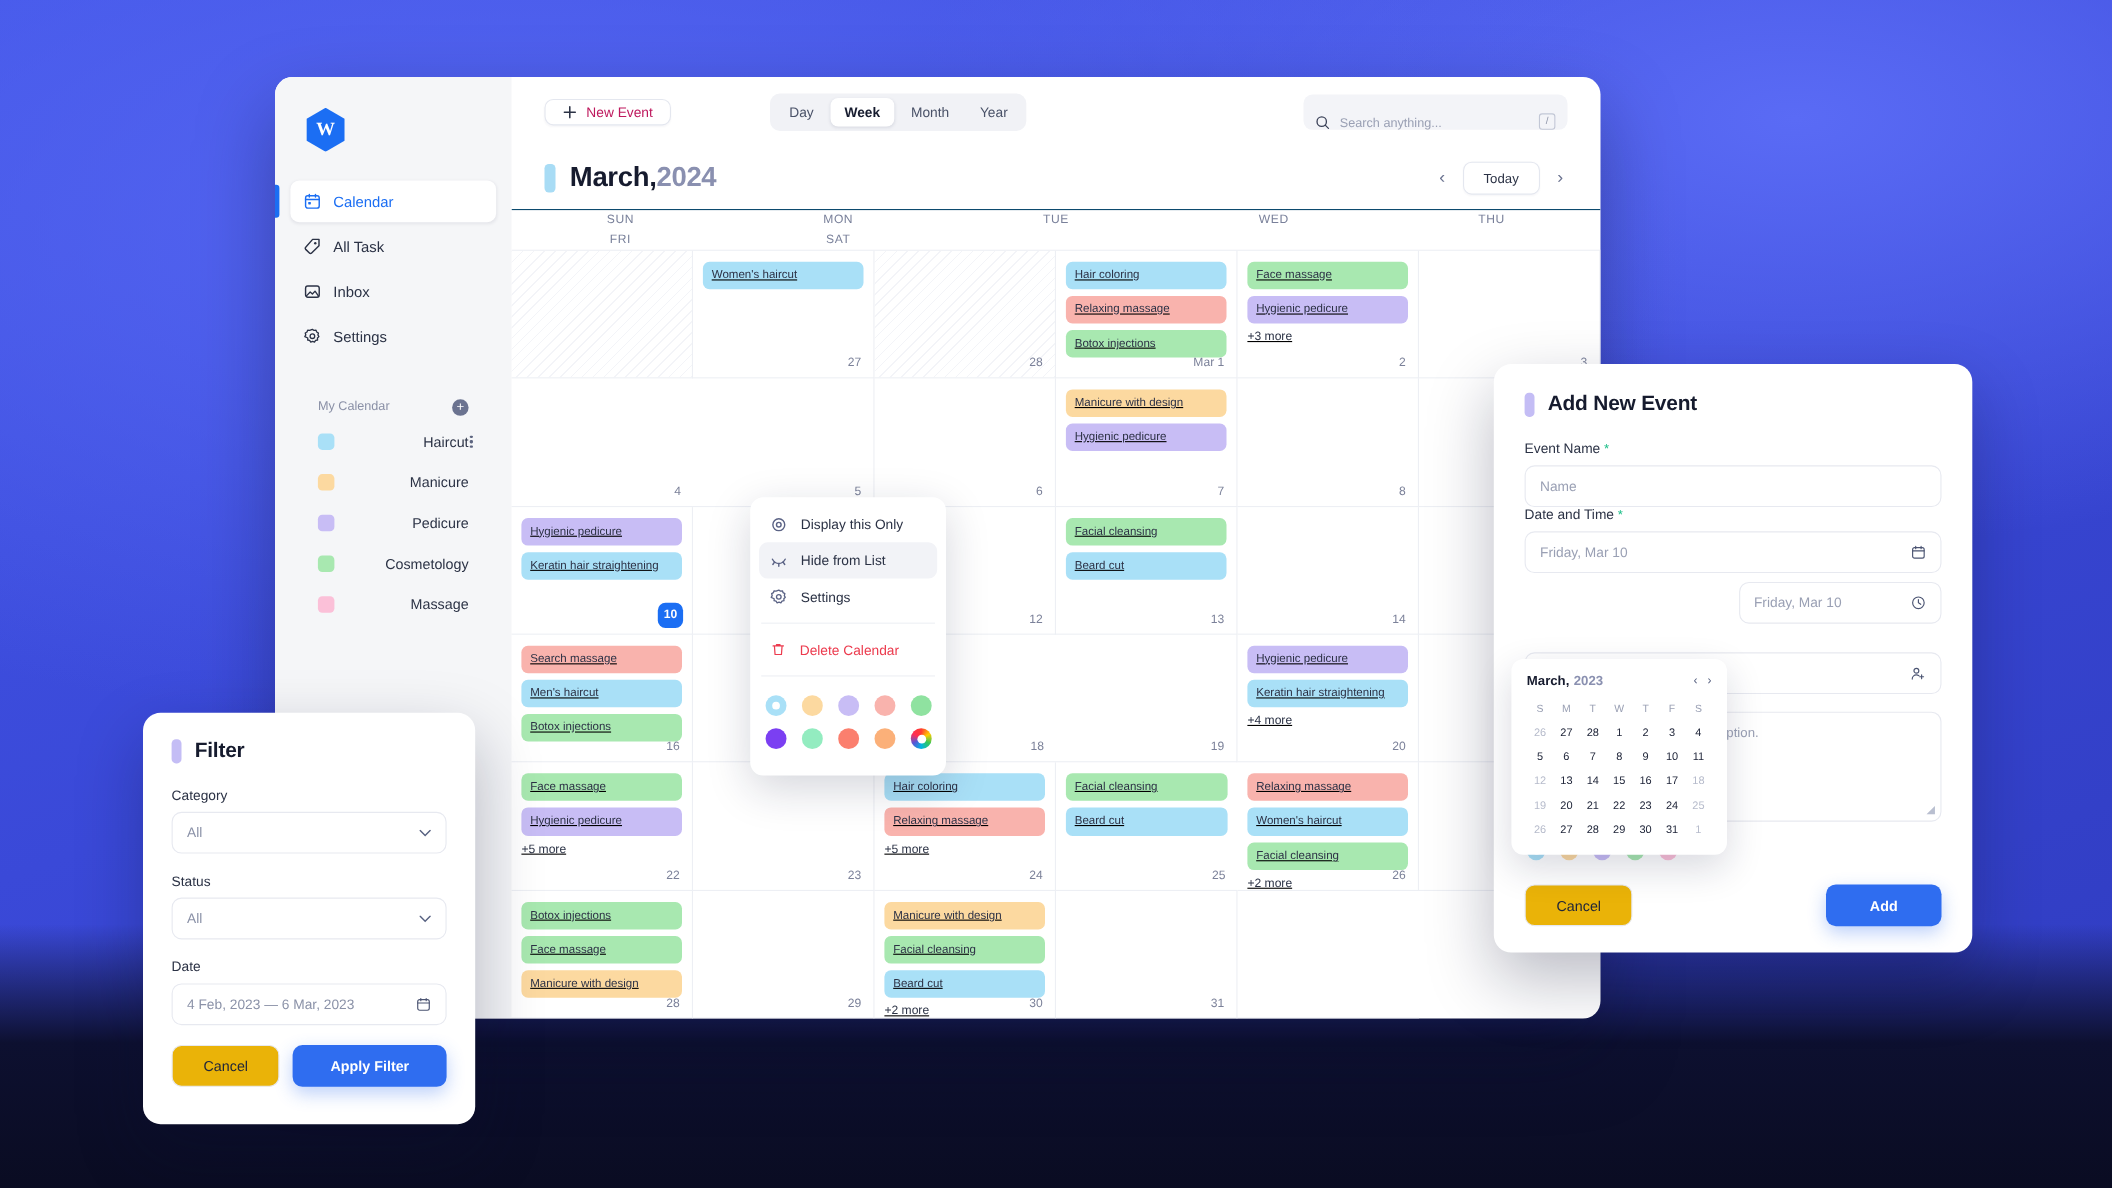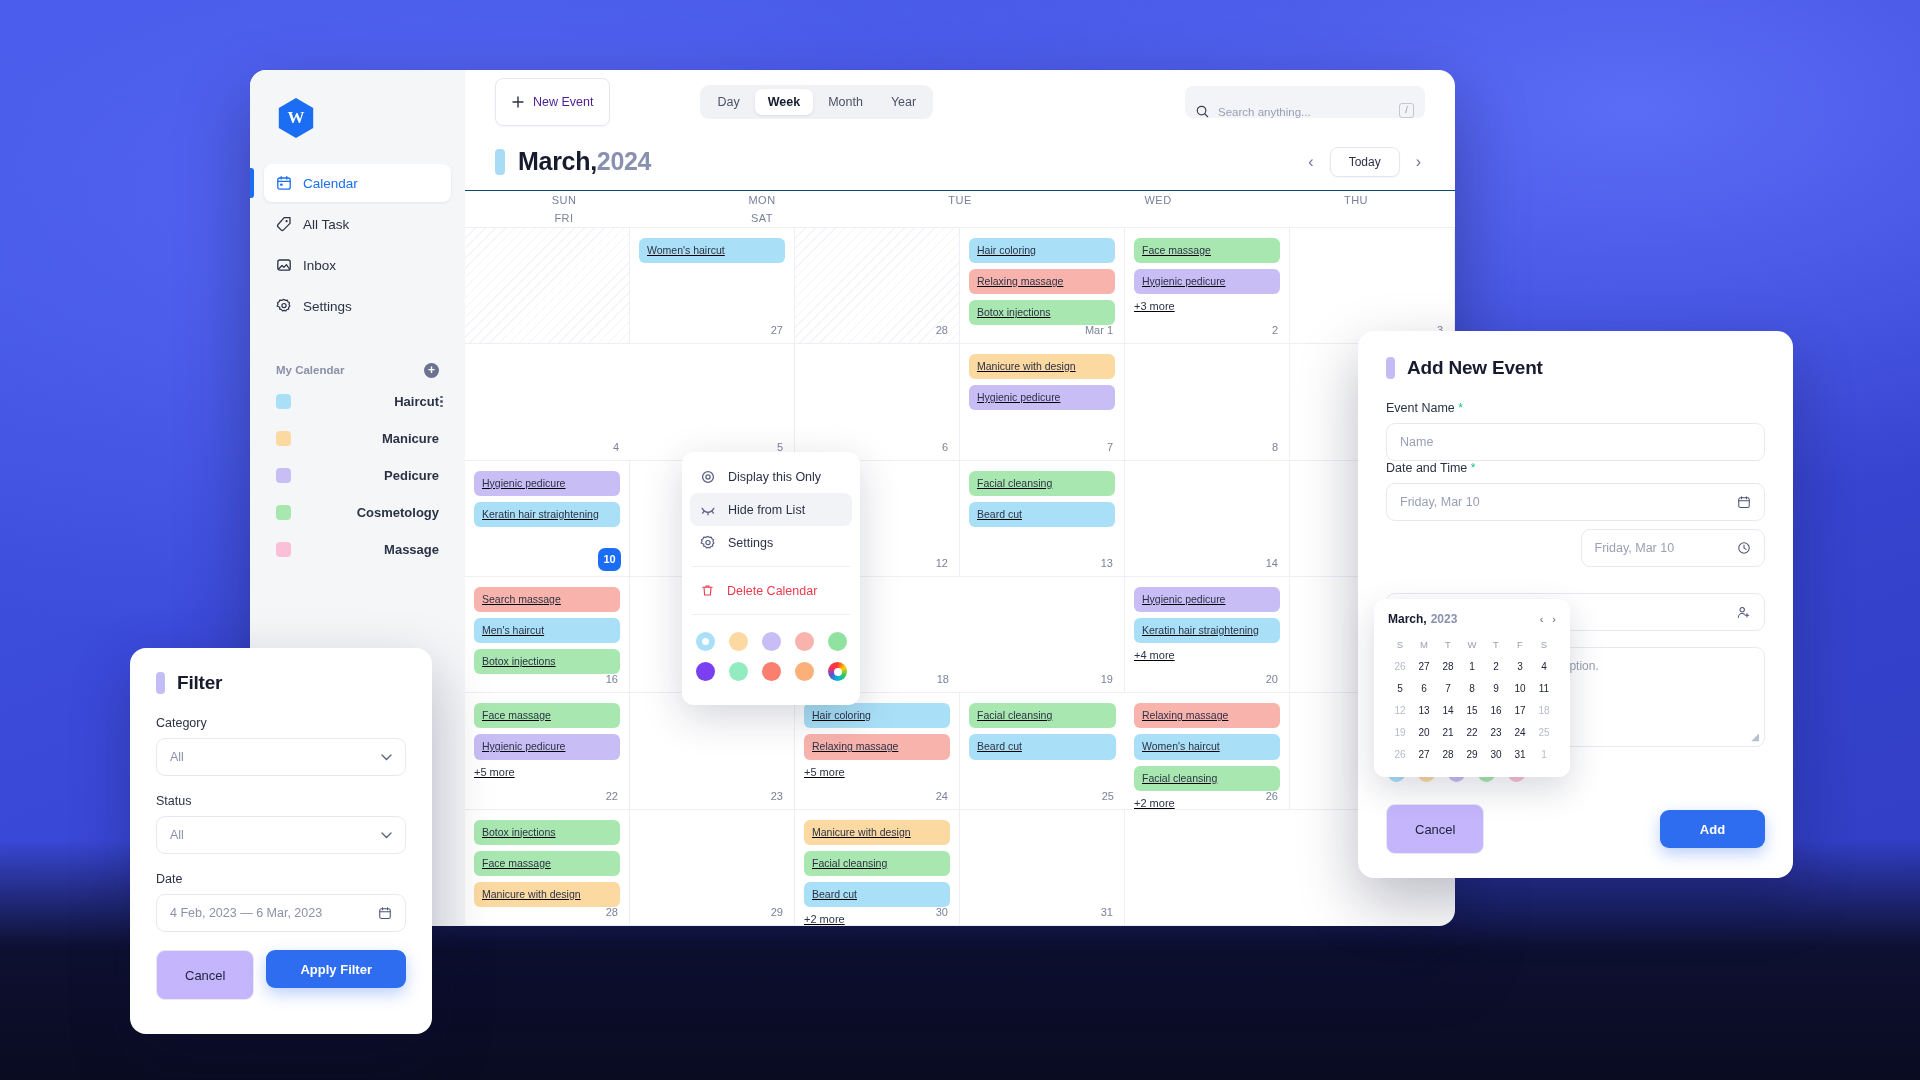--- a/index.html
+++ b/index.html
@@ -62,21 +62,21 @@
   }
   .nav-item.active {
     background:#ffffff; color:#1b6ef3;
     box-shadow: 0 1px 3px rgba(20,30,70,.08);
   }
   .nav-item.active::before{
     content:""; position:absolute; left:-14px; top:4px;
     width:4px; height:30px; border-radius:0 3px 3px 0; background:#1b6ef3;
   }
   .nav-item svg { flex:none; }
-  .cal-section { margin-top: 34px; padding: 0 14px; font-weight: bold; }
+  .cal-section { margin-top: 34px; padding: 0 27px; }
   .cal-head {
     display:flex; align-items:center; justify-content:space-between;
     padding: 0 12px 0 12px; height: 22px;
   }
   .cal-head .ttl { font-size: 11.5px; color:#8a90a6; }
   .plus-btn {
     width:15px; height:15px; border-radius:50%;
     background:#6b7390; color:#fff;
     display:flex; align-items:center; justify-content:center;
     font-size:12px; line-height:1; cursor:pointer;
@@ -95,23 +95,23 @@
   .dots i { width:2.6px; height:2.6px; border-radius:50%; background:#5d6580; display:block; }
 
   
   #main { flex:1; display:flex; flex-direction:column; min-width:0; }
   #topbar {
     height: 66px; display:flex; align-items:center;
     padding: 0 30px; gap: 18px;
   }
   .new-event {
     display:flex; align-items:center; gap:9px;
-    height: 48px; padding: 0 16px;
+    height: 24px; padding: 0 16px;
     border:1px solid #e4e7ef; border-radius:8px;
-    background:#fff; font-size:12.5px; color:#4c1d95; cursor:pointer;
+    background:#fff; font-size:12.5px; color:#be185d; cursor:pointer;
     box-shadow: 0 1px 2px rgba(20,30,70,.04);
   }
   .view-toggle {
     display:flex; align-items:center; gap:2px;
     background:#f1f2f6; border-radius:9px; padding:4px;
     margin-left: 72px;
   }
   .view-toggle button {
     border:none; background:transparent; cursor:pointer;
     font-family:inherit; font-size:12.5px; color:#4a5268;
@@ -235,22 +235,22 @@
   .fld-label { font-size:12.5px; color:#2b3245; margin-bottom:8px; }
   .fld {
     height:38px; border:1px solid #e7e9f0; border-radius:9px;
     display:flex; align-items:center; padding:0 13px;
     font-size:12.5px; color:#8b melee; color:#8b92a8; margin-bottom:18px;
     background:#fff;
   }
   .fld .val { flex:1; }
   .filter-actions { display:flex; gap:12px; margin-top:6px; }
   .btn-ghost {
-    flex:none; height:50px; padding:0 28px; border:1px solid #e7e9f0;
-    border-radius:9px; background:#c4b5fd; font-family:inherit;
+    flex:none; height:38px; padding:0 28px; border:1px solid #e7e9f0;
+    border-radius:9px; background:#eab308; font-family:inherit;
     font-size:13px; color:#20263a; cursor:pointer;
   }
   .btn-primary {
     flex:1; height:38px; border:none; border-radius:9px;
     background:#2f6df0; color:#fff; font-family:inherit;
     font-size:13px; font-weight:700; cursor:pointer;
     box-shadow: 0 6px 16px rgba(47,109,240,.32);
   }
 
   

